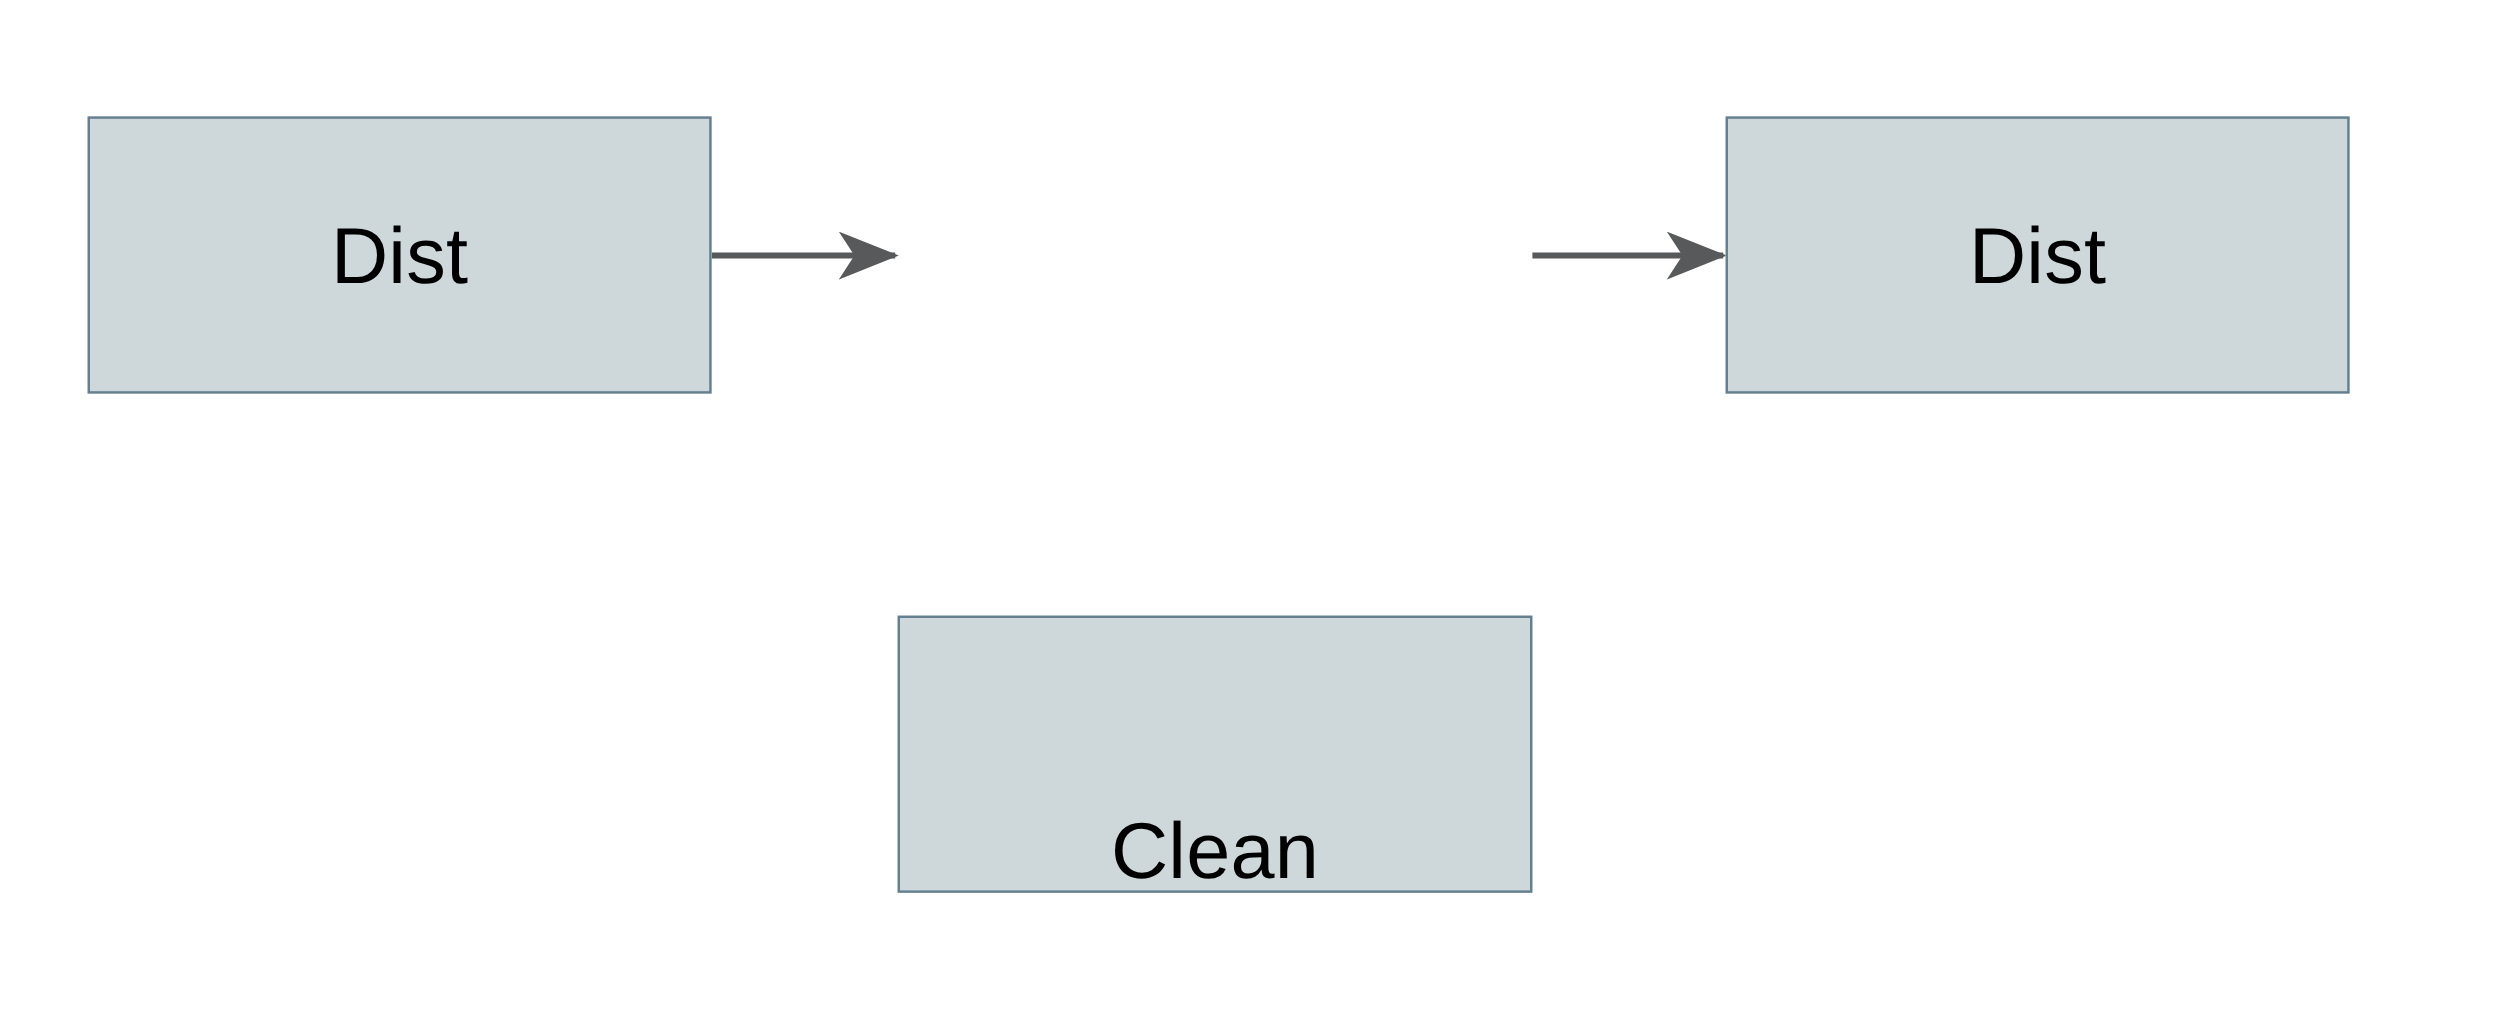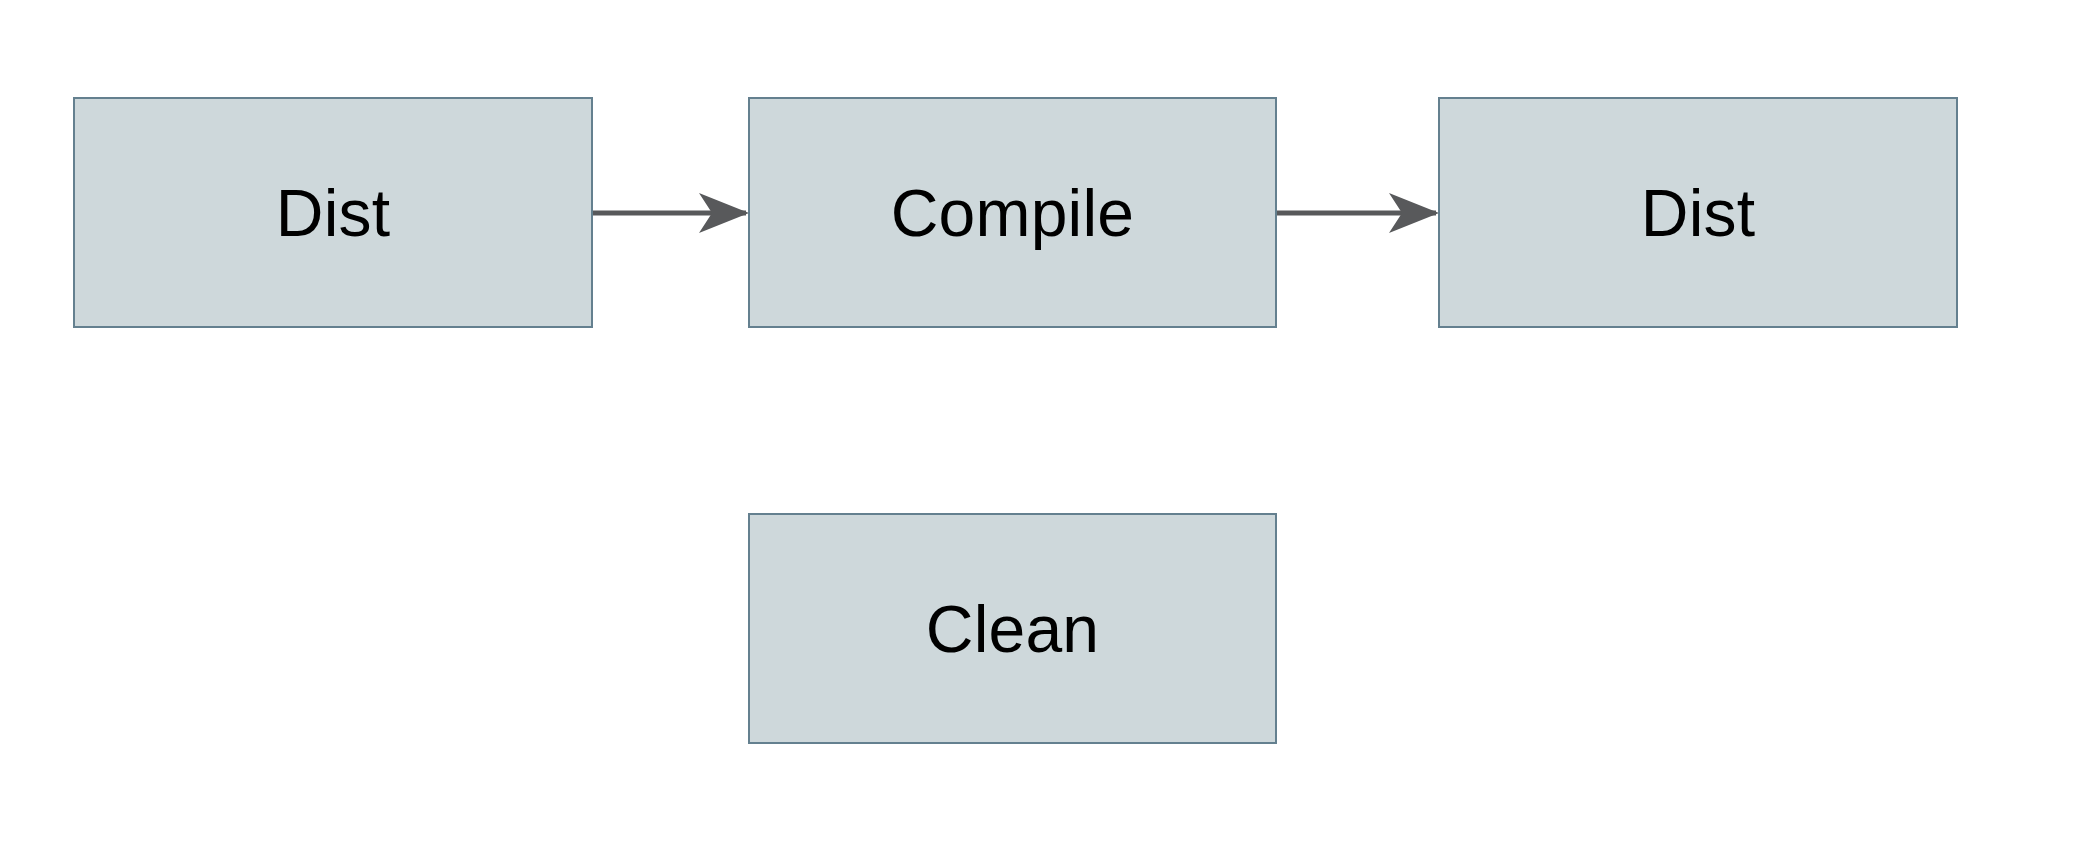--- a/index.html
+++ b/index.html
@@ -67,25 +67,22 @@
 
     <g class="edge-hit">
       <line id="edge1-line" x1="1277" y1="213" x2="1436" y2="213" stroke="#58595b" stroke-width="5" marker-end="url(#block-arrow)"></line>
     </g>
   </svg>
 
   <div class="node" id="node-dist" style="left: 73px; top: 97px; width: 520px; height: 231px; background: rgb(206, 216, 219); border: 2px solid rgb(100, 128, 143);">
     <span class="node-label" style="color: rgb(0, 0, 0); font-size: 66px;">Dist</span>
   </div>
 
-  <div class="node" id="node-compile" style="left: 748px; top: 97px; width: 529px; height: 231px; background: rgb(206, 216, 219); border: 2px solid rgb(100, 128, 143);">
-    <span class="node-label" style="color: rgb(0, 0, 0); font-size: 66px;">Compile</span>
-  </div>
 
   <div class="node" id="node-init" style="left: 1438px; top: 97px; width: 520px; height: 231px; background: rgb(206, 216, 219); border: 2px solid rgb(100, 128, 143);">
     <span class="node-label" style="color: rgb(0, 0, 0); font-size: 66px;">Dist</span>
   </div>
 
-  <div class="node" id="node-clean" style="left: 748px; top: 513px; width: 529px; height: 231px; background: rgb(206, 216, 219); border: 2px solid rgb(100, 128, 143);">
+  <div class="node" id="node-clean" style="left: 748px; top: 513px; width: 529px; height: 231px; background: rgb(206, 216, 219); border: 2px solid rgb(100, 128, 143); align-items: flex-end;">
     <span class="node-label" style="color: rgb(0, 0, 0); font-size: 66px;">Clean</span>
   </div>
 
 </div>
 
 </body></html>

